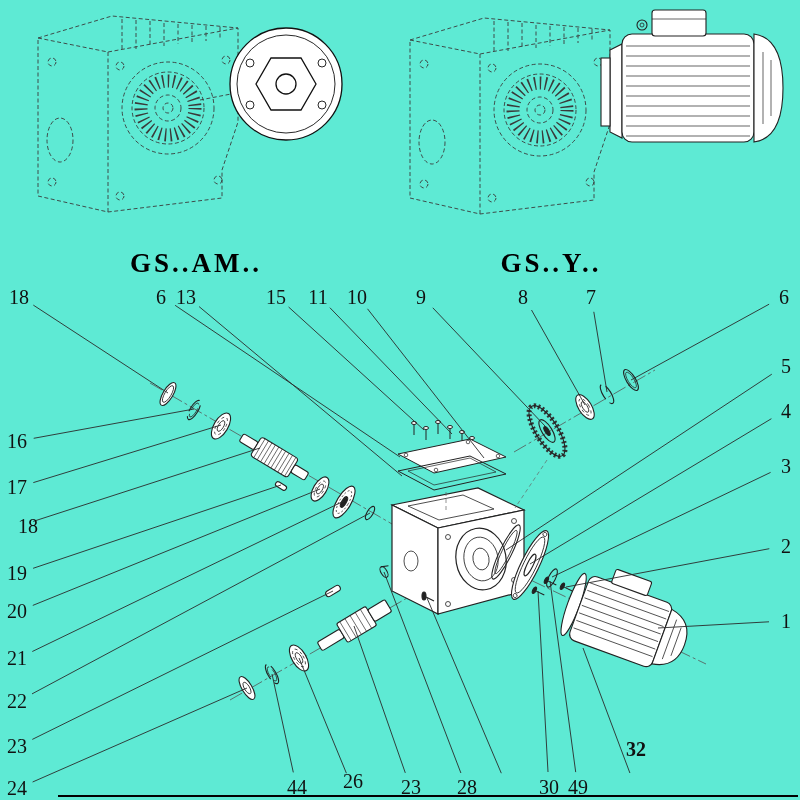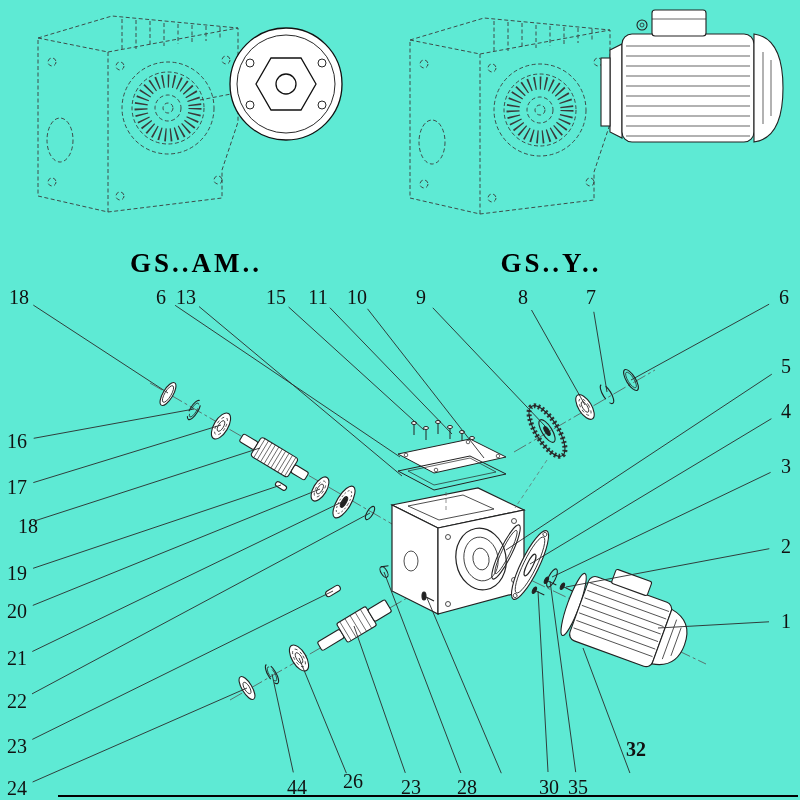--- a/index.html
+++ b/index.html
@@ -318,17 +318,17 @@
       <span class="callout" style="left: 17px; top: 658px;">21</span>
       <span class="callout" style="left: 17px; top: 701px;">22</span>
       <span class="callout" style="left: 17px; top: 746px;">23</span>
       <span class="callout" style="left: 17px; top: 788px;">24</span>
       <span class="callout" style="left: 297px; top: 787px;">44</span>
       <span class="callout" style="left: 353px; top: 781px;">26</span>
       <span class="callout" style="left: 411px; top: 787px;">23</span>
       <span class="callout" style="left: 467px; top: 787px;">28</span>
       <span class="callout" style="left: 508px; top: 824px;">29</span>
       <span class="callout" style="left: 549px; top: 787px;">30</span>
-      <span class="callout" style="left: 578px; top: 787px;">35</span>
+      <span class="callout" style="left: 578px; top: 787px;">49</span>
       <span class="callout" style="left: 636px; top: 749px; font-weight: bold;">32</span>
     </div>
 
 </div>
 
 </body></html>

